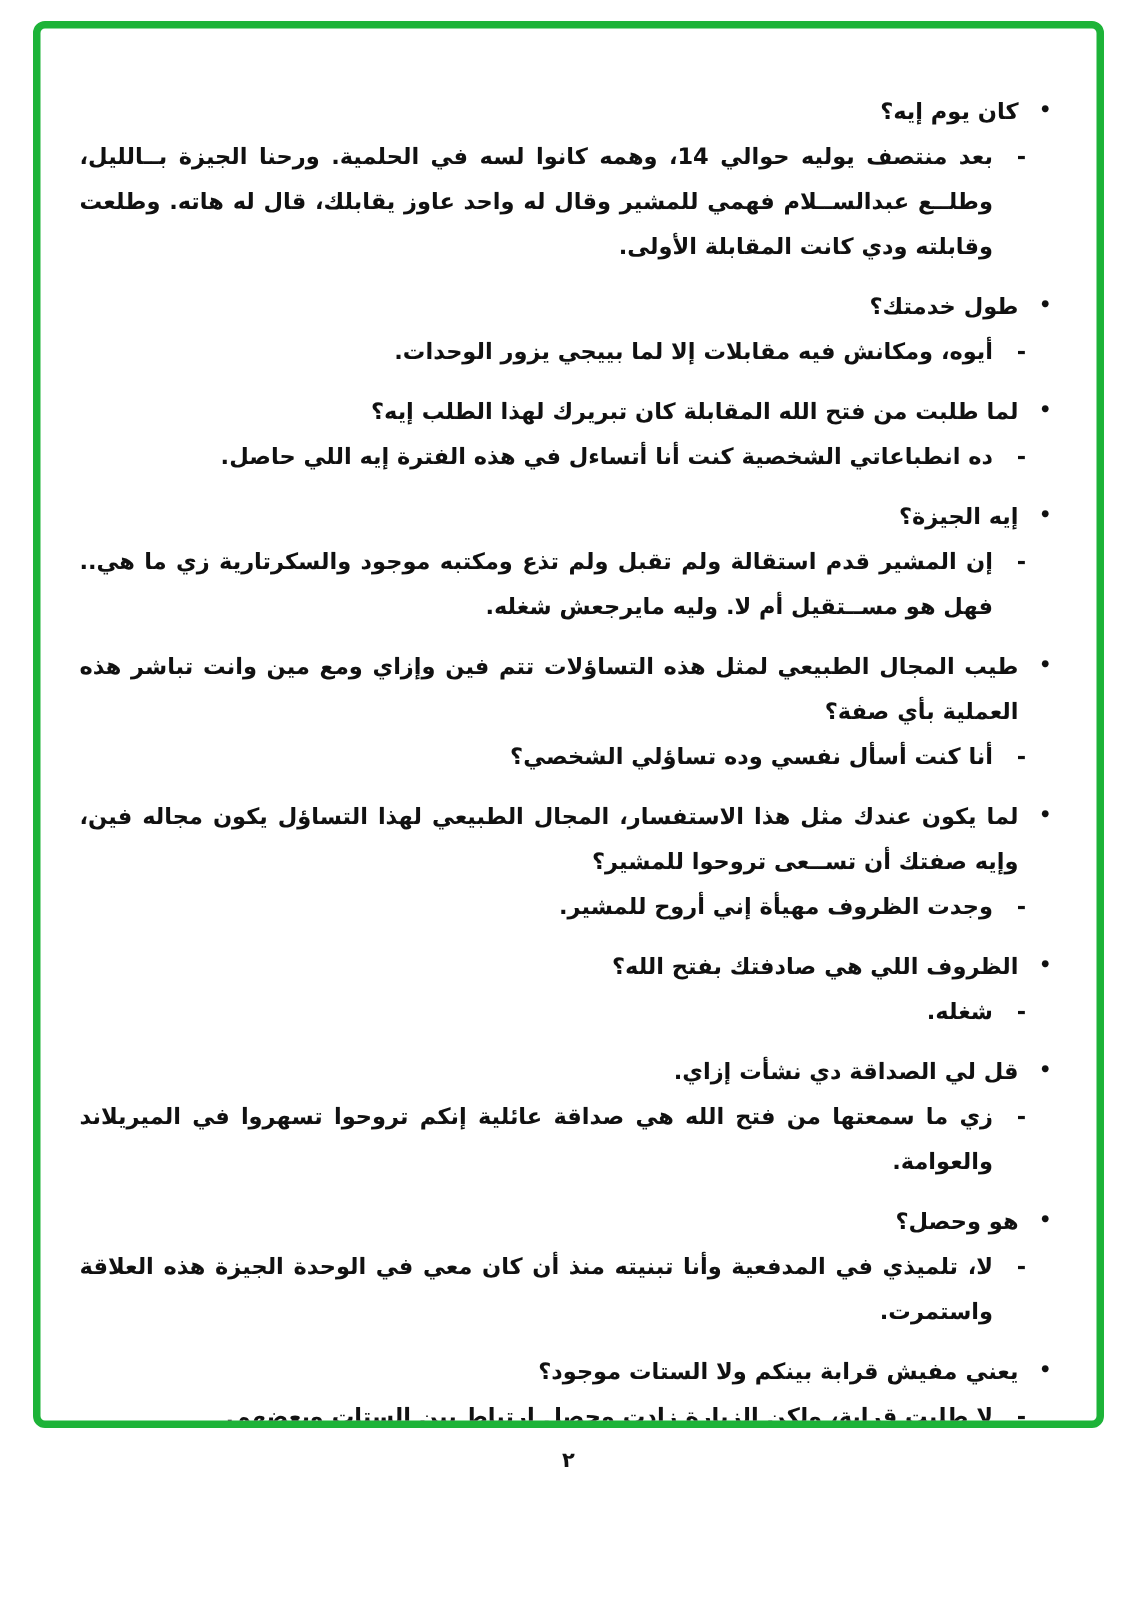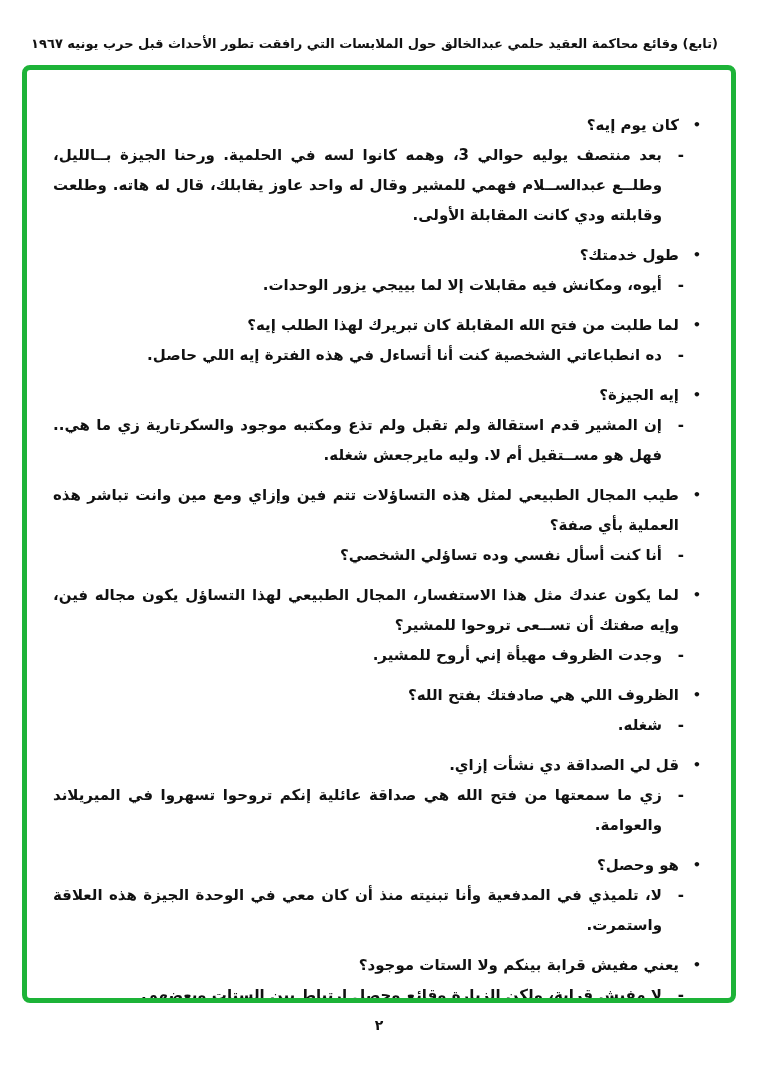--- a/index.html
+++ b/index.html
@@ -49,32 +49,31 @@
     font-size:14px;
     font-weight:bold;
     margin-top:14px;
   }
 </style>
 </head>
 <body>
 
 <div class="page">
 
-  <div class="doc-header">(تابع) وقائع محاكمة العقيد حلمي عبدالخالق حول الملابسات التي رافقت تطور الأحداث قبل حرب يونيه ١٩٦٧</div>
 
   <div class="frame">
     <div>
   <div class="qa-group">
     <div class="qa-row question">
       <span class="marker q-marker marker-q">•</span>
       <div class="qa-text qtext">كان يوم إيه؟</div>
     </div>
     <div class="qa-row answer">
       <span class="marker a-marker marker-a">-</span>
-      <div class="qa-text atext">بعد منتصف يوليه حوالي 3، وهمه كانوا لسه في الحلمية. ورحنا الجيزة بــالليل، وطلــع عبدالســلام فهمي للمشير وقال له واحد عاوز يقابلك، قال له هاته. وطلعت وقابلته ودي كانت المقابلة الأولى.</div>
+      <div class="qa-text atext">بعد منتصف يوليه حوالي 14، وهمه كانوا لسه في الحلمية. ورحنا الجيزة بــالليل، وطلــع عبدالســلام فهمي للمشير وقال له واحد عاوز يقابلك، قال له هاته. وطلعت وقابلته ودي كانت المقابلة الأولى.</div>
     </div>
   </div>
 
   <div class="qa-group">
     <div class="qa-row question">
       <span class="marker q-marker marker-q">•</span>
       <div class="qa-text qtext">طول خدمتك؟</div>
     </div>
     <div class="qa-row answer">
       <span class="marker a-marker marker-a">-</span>
@@ -159,21 +158,21 @@
     </div>
   </div>
 
   <div class="qa-group">
     <div class="qa-row question">
       <span class="marker q-marker marker-q">•</span>
       <div class="qa-text qtext">يعني مفيش قرابة بينكم ولا الستات موجود؟</div>
     </div>
     <div class="qa-row answer">
       <span class="marker a-marker marker-a">-</span>
-      <div class="qa-text atext">لا مفيش قرابة، ولكن الزيارة وقائع وحصل ارتباط بين الستات وبعضهم.</div>
+      <div class="qa-text atext">لا طلبت قرابة، ولكن الزيارة زادت وحصل ارتباط بين الستات وبعضهم.</div>
     </div>
   </div>
 
 </div>
   </div>
 
   <div class="page-number">٢</div>
 
 </div>
 

